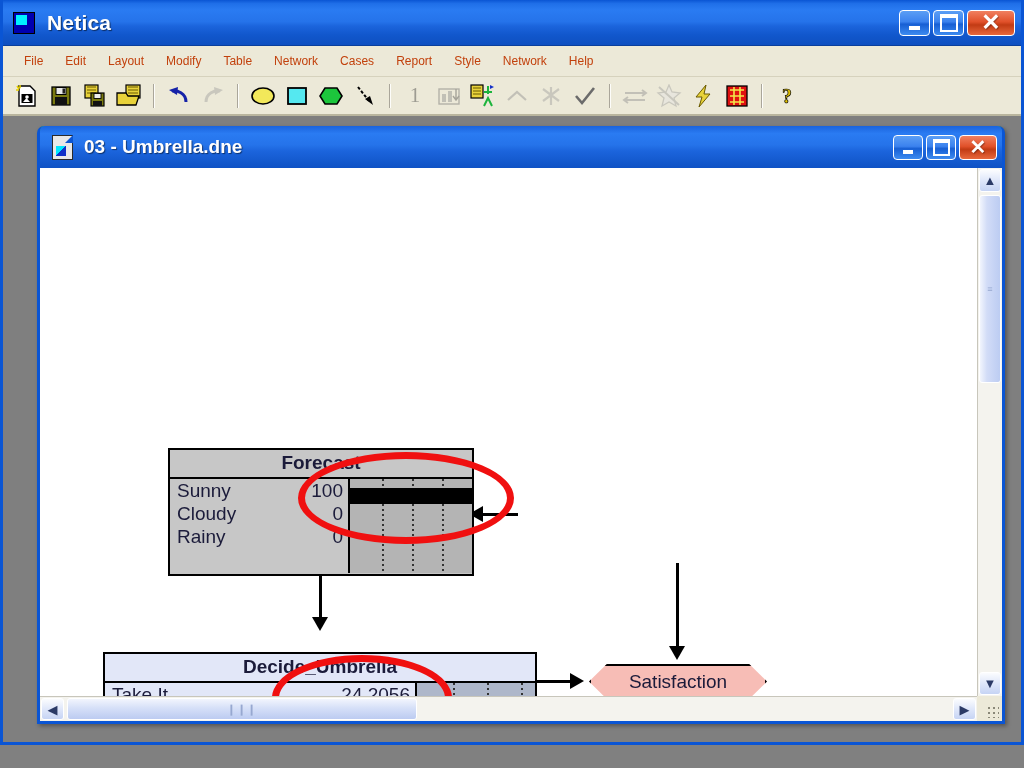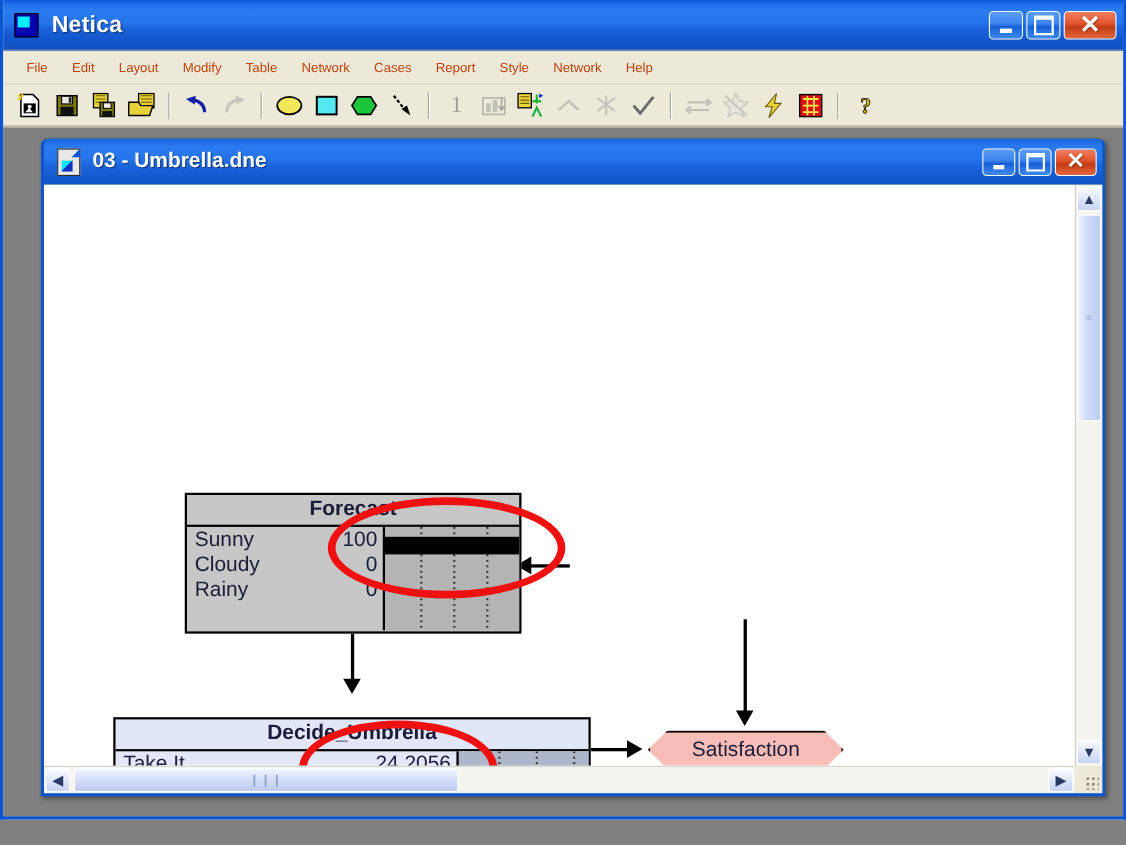--- a/index.html
+++ b/index.html
@@ -138,21 +138,21 @@
     background: #7f7f7f;
     position: relative;
     padding: 12px;
   }
 
   
   #doc-window {
     position: absolute;
     left: 34px; top: 10px;
     width: 968px; height: 598px;
-    background: #4d7c0f;
+    background: #22c55e;
     border: 3px solid #0a55d4;
     border-top: none;
     border-radius: 7px 7px 0 0;
     display: flex;
     flex-direction: column;
     box-shadow: 2px 2px 4px rgba(0,0,0,0.35);
   }
   #doc-titlebar {
     height: 42px;
     background: linear-gradient(to bottom,

